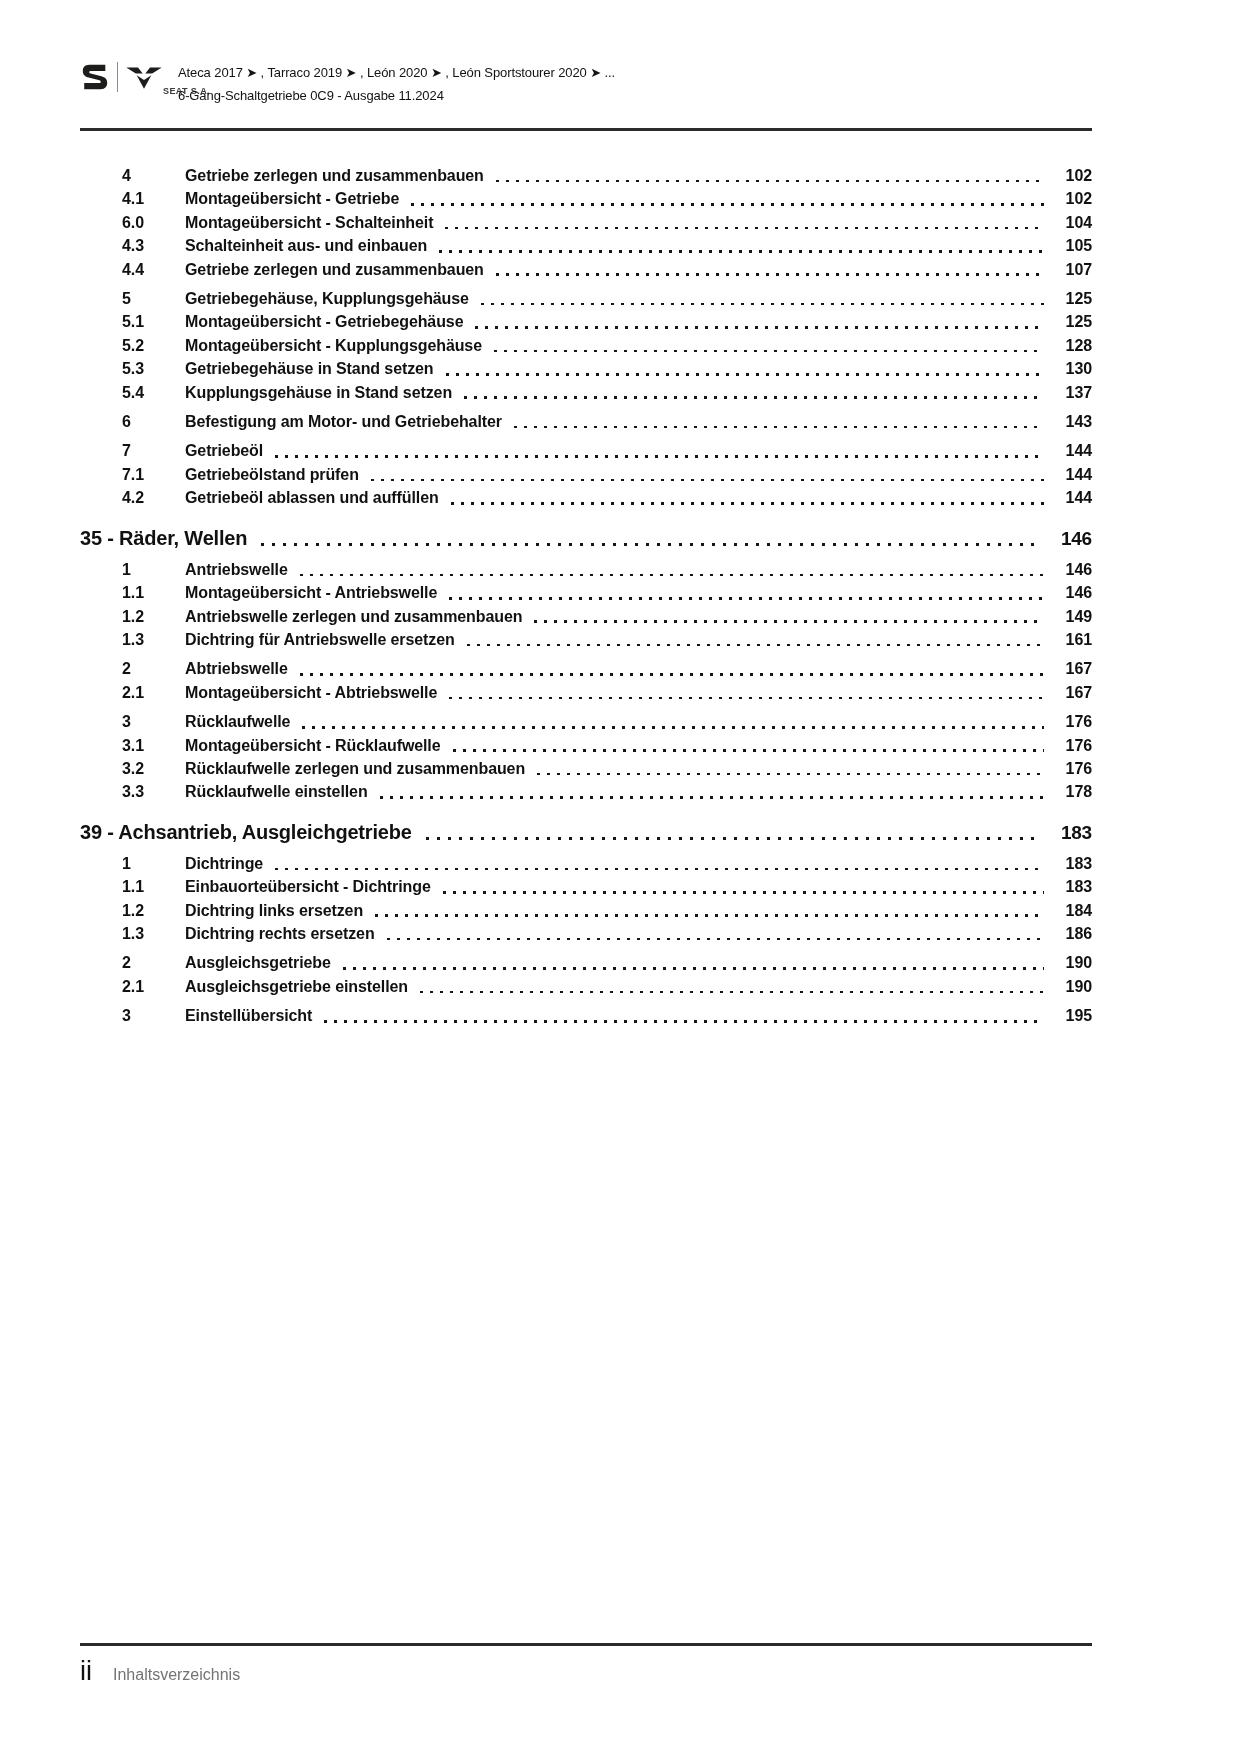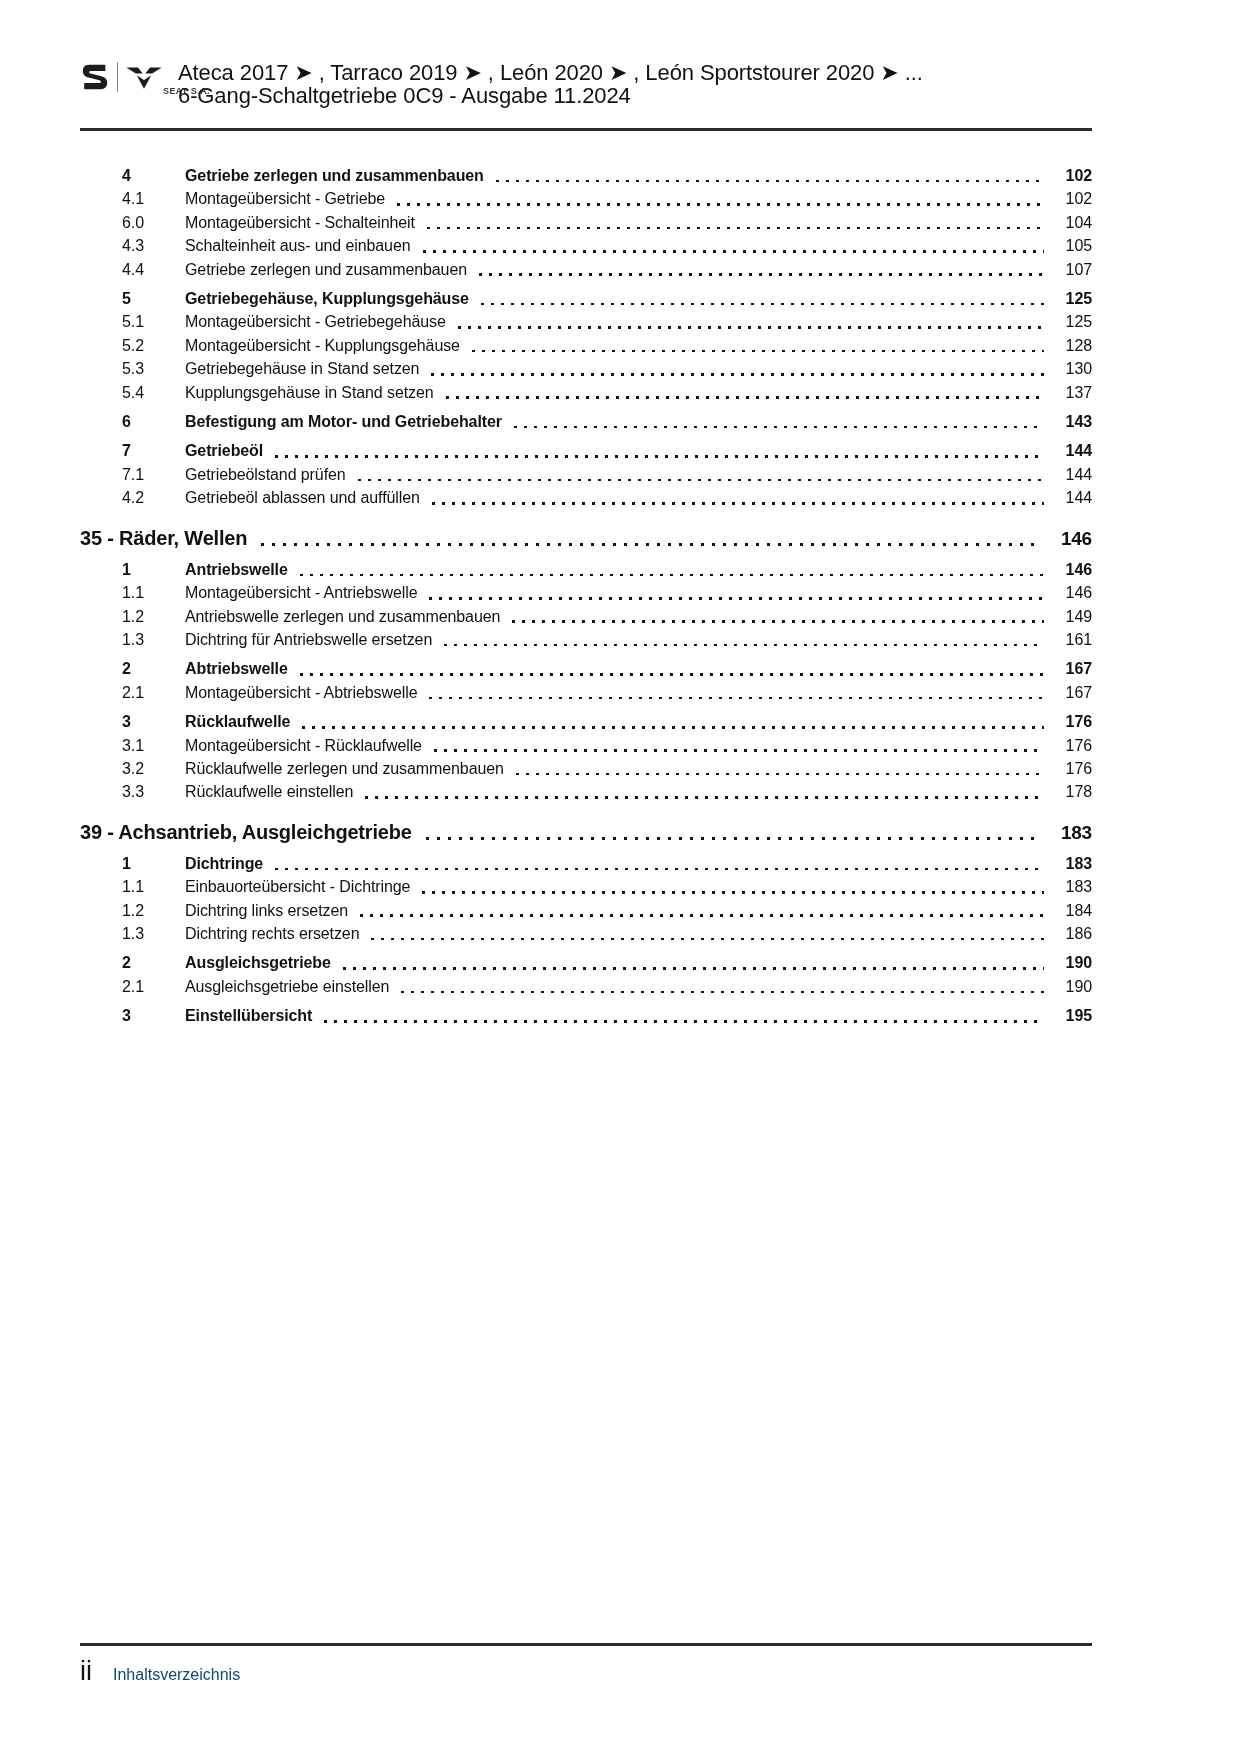--- a/index.html
+++ b/index.html
@@ -17,49 +17,49 @@
     display:flex;align-items:flex-start;
   }
   .brand{width:78px;flex:0 0 78px;display:flex;flex-direction:row;align-items:flex-end;}
   .brand-logos{display:flex;align-items:center;gap:7px;height:38px;}
   .logo-divider{width:1px;height:30px;background:#8a8a8a;}
   .brand-label{
     margin-top:3px;font-size:9px;font-weight:bold;letter-spacing:.4px;color:#3a3a3a;
     white-space:nowrap;
   }
   .header-text{margin-left:20px;padding-top:3px;}
-  .header-line{font-size:22px;line-height:23px;color:#121212;letter-spacing:-0.1px;white-space:nowrap;}
+  .header-line{font-size:13px;line-height:23px;color:#121212;letter-spacing:-0.1px;white-space:nowrap;}
   .header-rule{position:absolute;left:80px;top:128px;width:1012px;height:3px;background:#2b2b2b;}
   
   .toc{position:absolute;left:80px;top:158px;width:1012px;}
   .row{display:flex;align-items:baseline;line-height:23.4px;font-size:16px;letter-spacing:-0.1px;}
   .row .num{flex:0 0 63px;padding-left:42px;box-sizing:content-box;}
   .row .title{white-space:nowrap;}
   .row .dots{
     flex:1 1 auto;height:2.6px;align-self:flex-end;
     margin:0 8px 5px 12px;
     background-image:repeating-linear-gradient(to right,#161616 0 2.6px,transparent 2.6px 10px);
   }
   .row .pg{flex:0 0 40px;text-align:right;white-space:nowrap;}
   .row.sect{font-weight:bold;margin-top:6px;}
-  .row.sub{font-weight:normal;align-items:flex-end;}
+  .row.sub{font-weight:bold;align-items:flex-end;}
   .row.chapter{
     font-size:20px;line-height:26px;margin-top:15px;margin-bottom:6px;letter-spacing:-0.2px;
   }
   .row.chapter .title{padding-left:0;font-weight:bold;}
   .row.chapter .dots{margin:0 8px 6px 14px;background-image:repeating-linear-gradient(to right,#161616 0 2.8px,transparent 2.8px 11px);}
   .row.chapter .pg{font-weight:bold;font-size:19px;flex-basis:44px;}
   
   .footer-rule{position:absolute;left:80px;top:1643px;width:1012px;height:3px;background:#2b2b2b;}
   .footer-row{
     position:absolute;left:80px;top:1655px;width:1012px;
     display:flex;align-items:baseline;gap:21px;
   }
   .folio{font-size:27px;line-height:32px;color:#111;}
-  .footer-label{font-size:16px;color:#0c4a6e;}
+  .footer-label{font-size:16px;color:#737373;}
   svg{display:block;}
 </style>
 </head>
 <body>
 
 <div class="page">
 
   <div class="header">
     <div class="brand">
       <div class="brand-logos">

